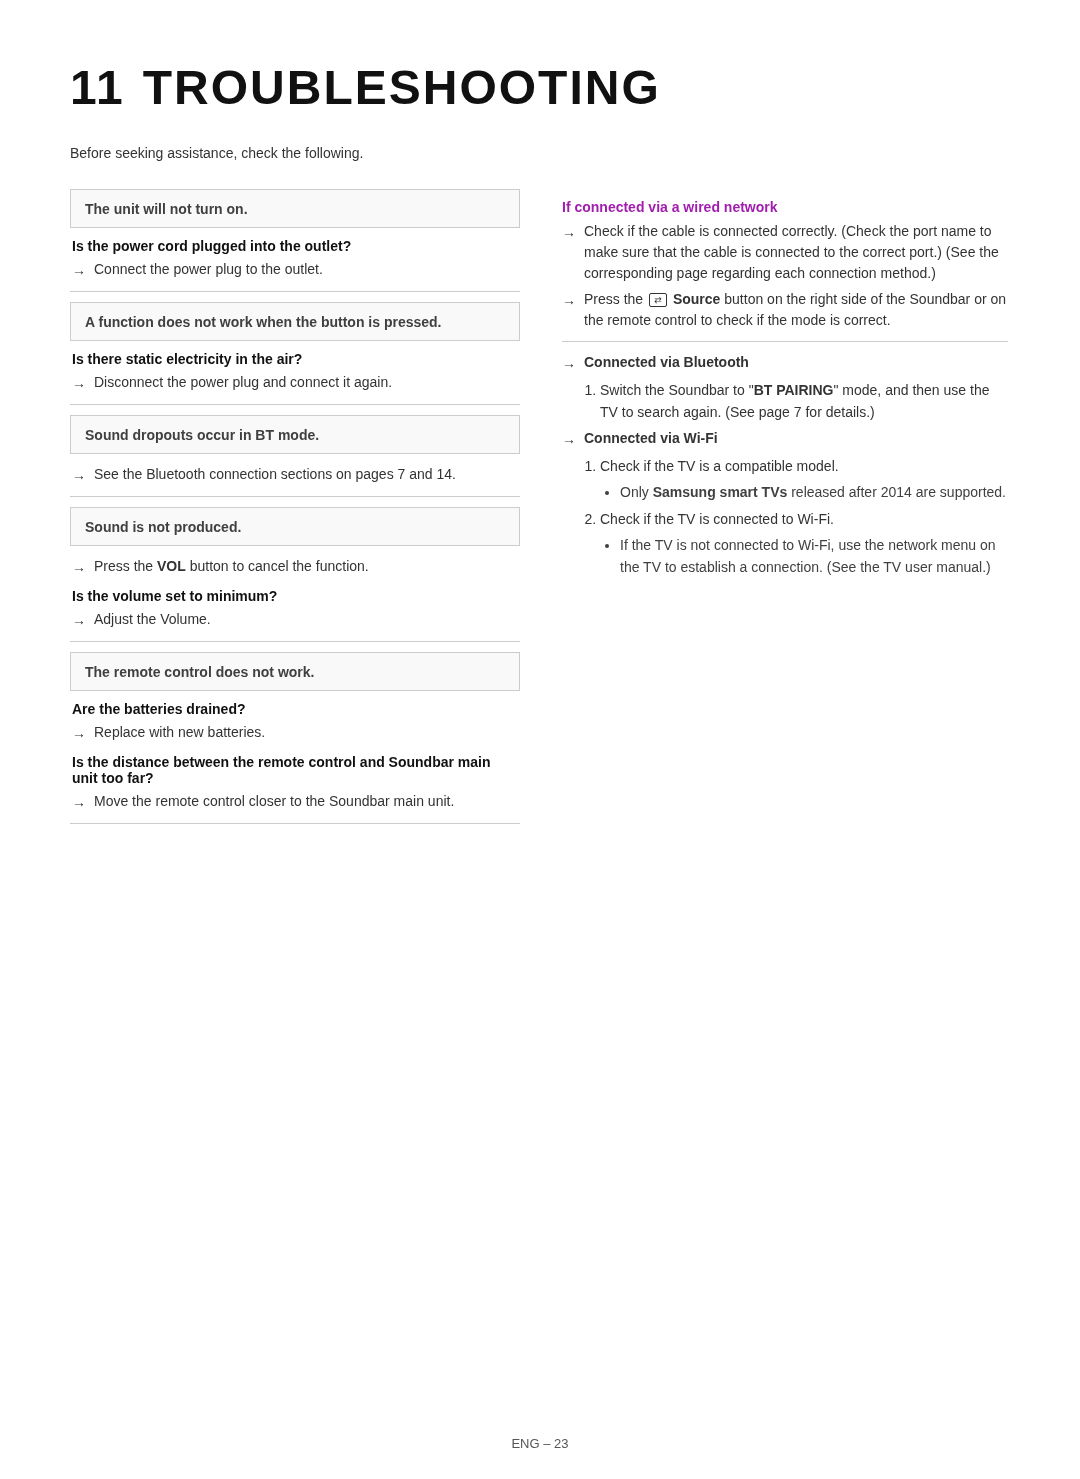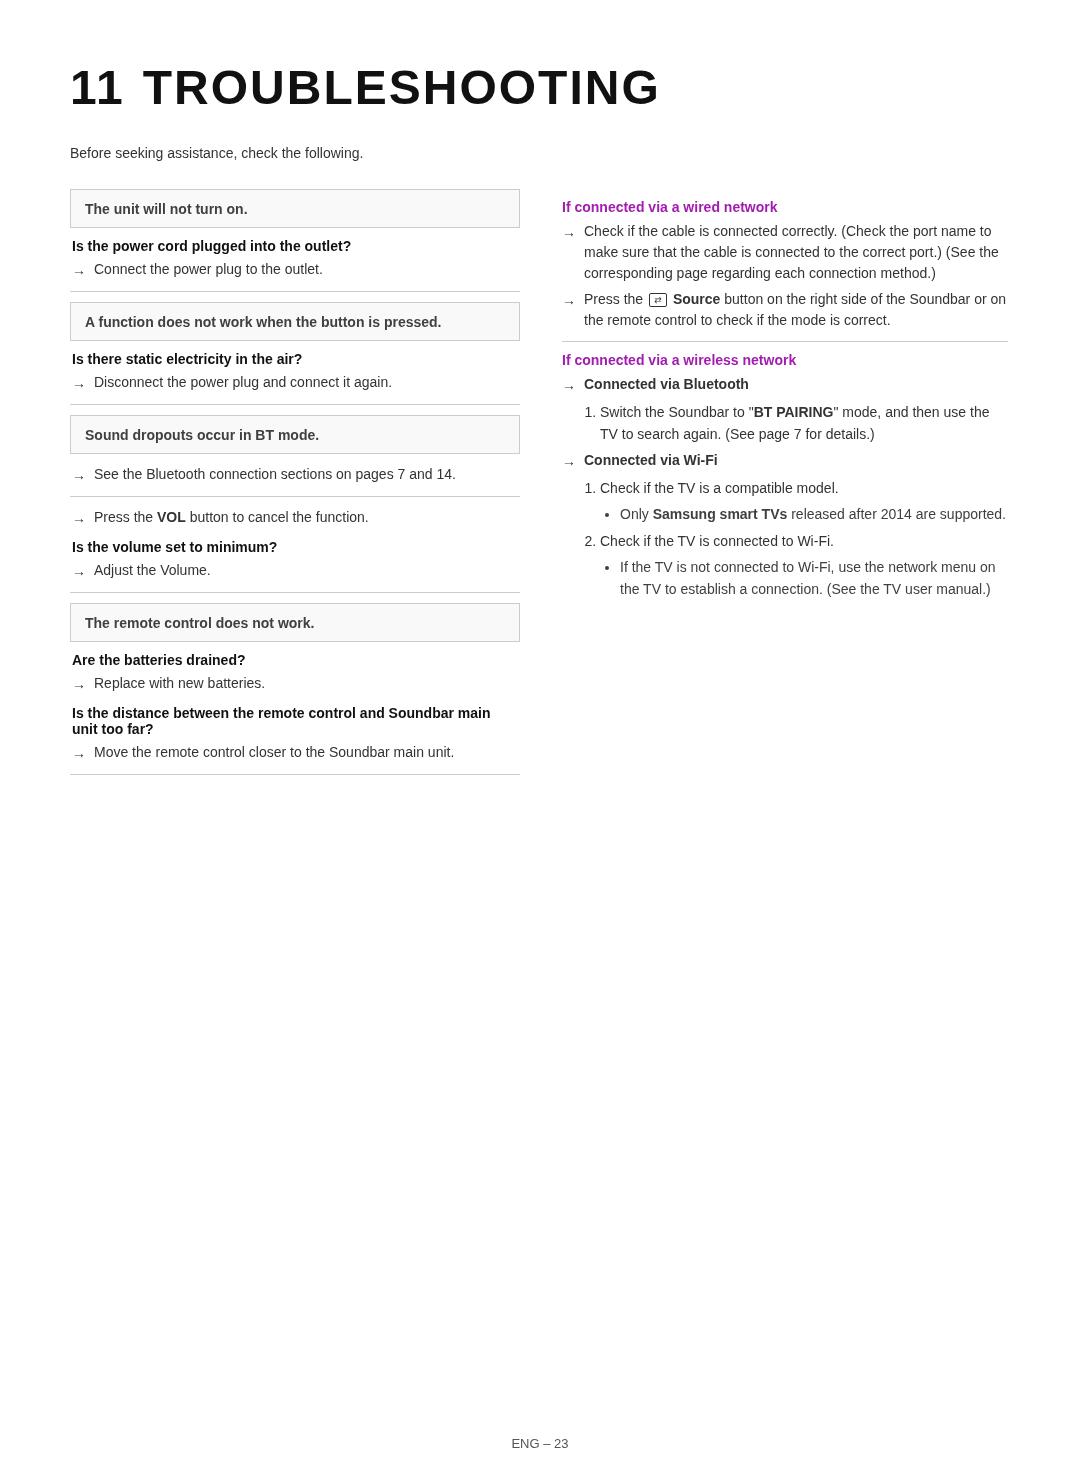--- a/index.html
+++ b/index.html
@@ -211,20 +211,23 @@
       <div class="subsection">
         <div class="bullet-item">
           <span class="arrow">→</span>
           <span class="bullet-text">See the Bluetooth connection sections on pages 7 and 14.</span>
         </div>
       </div>
     </div>
 
     <hr class="divider">
 
+    <div class="big-section-box">
+      <span class="section-title">Sound is not produced.</span>
+    </div>
     <div class="content-area">
       <div class="subsection">
         <div class="bullet-item">
           <span class="arrow">→</span>
           <span class="bullet-text">Press the <strong>VOL</strong> button to cancel the function.</span>
         </div>
       </div>
       <div class="subsection">
         <div class="subsection-title">Is the volume set to minimum?</div>
         <div class="bullet-item">
@@ -273,21 +276,20 @@
         </div>
         <div class="bullet-item">
           <span class="arrow">→</span>
           <span class="bullet-text">Press the <span class="source-icon">⇄</span> <strong>Source</strong> button on the right side of the Soundbar or on the remote control to check if the mode is correct.</span>
         </div>
       </div>
 
       <hr class="divider">
 
       <div class="connected-section">
-        <div class="connected-header">If connected via a wireless network</div>
 
         <div class="bullet-item">
           <span class="arrow">→</span>
           <span class="bullet-text"><strong>Connected via Bluetooth</strong></span>
         </div>
         <ol class="numbered-list">
           <li>Switch the Soundbar to "<strong>BT PAIRING</strong>" mode, and then use the TV to search again. (See page 7 for details.)</li>
         </ol>
 
         <div class="bullet-item">

